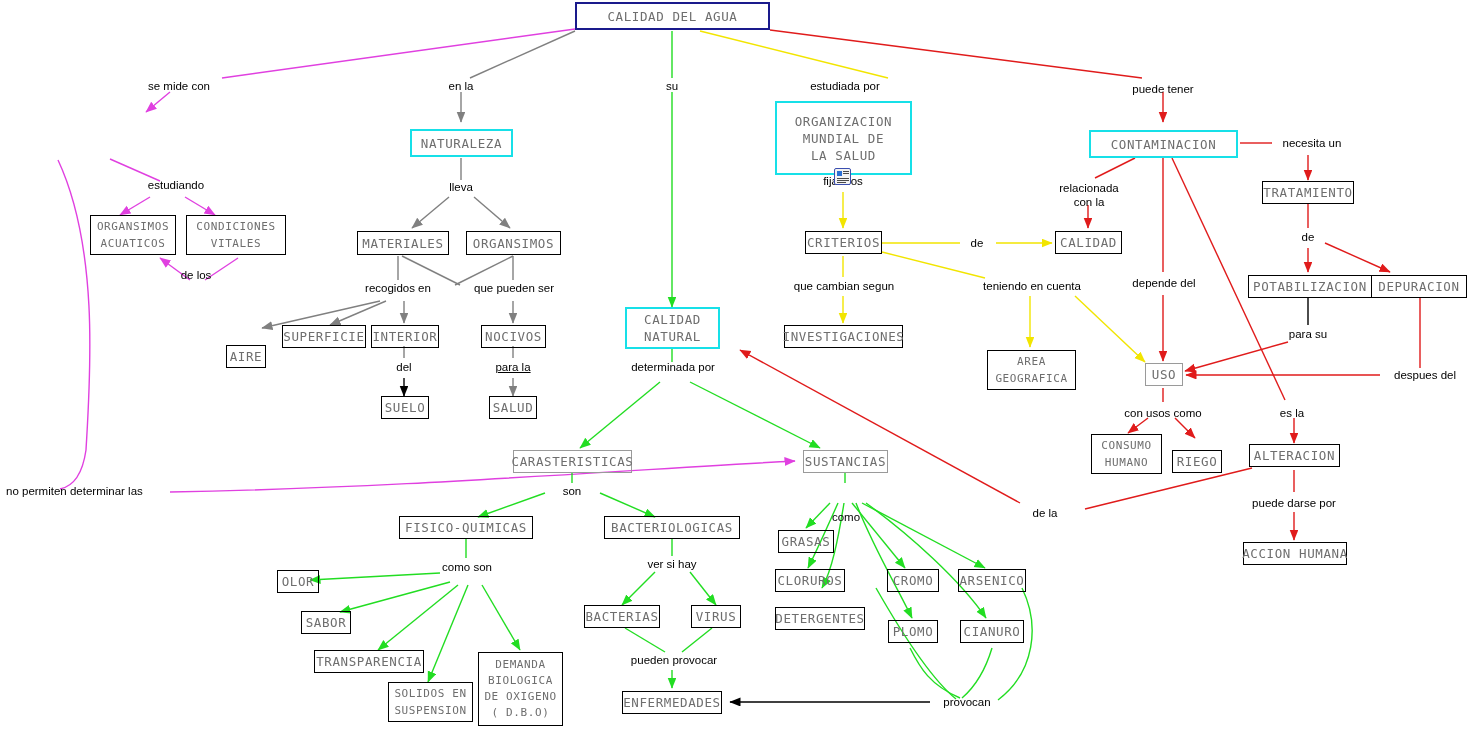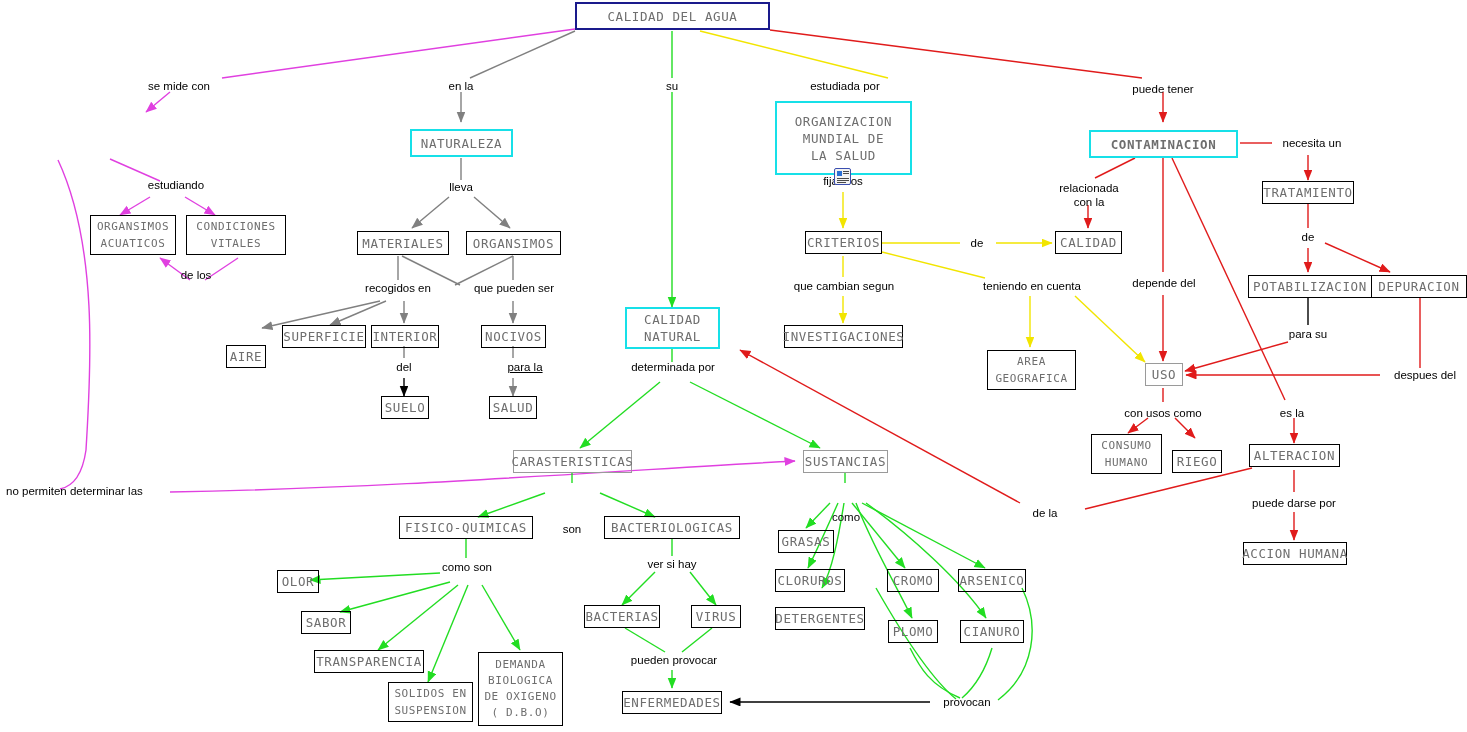--- a/index.html
+++ b/index.html
@@ -207,21 +207,21 @@
 
   <div class="node b-cyan" style="left:775px;top:101px;width:137px;height:74px;">ORGANIZACION
 MUNDIAL DE
 LA SALUD</div>
   <div class="node b-black" style="left:805px;top:231px;width:77px;height:23px;">CRITERIOS</div>
   <div class="node b-black" style="left:1055px;top:231px;width:67px;height:23px;">CALIDAD</div>
   <div class="node b-black" style="left:784px;top:325px;width:119px;height:23px;">INVESTIGACIONES</div>
   <div class="node b-black" style="left:987px;top:350px;width:89px;height:40px;font-size:11px;">AREA
 GEOGRAFICA</div>
 
-  <div class="node b-cyan" style="left:1089px;top:130px;width:149px;height:28px;font-weight:bold;">CONTAMINACION</div>
+  <div class="node b-cyan" style="left:1089px;top:130px;width:149px;height:28px;">CONTAMINACION</div>
   <div class="node b-black" style="left:1262px;top:181px;width:92px;height:23px;">TRATAMIENTO</div>
   <div class="node b-black" style="left:1248px;top:275px;width:124px;height:23px;">POTABILIZACION</div>
   <div class="node b-black" style="left:1371px;top:275px;width:96px;height:23px;">DEPURACION</div>
   <div class="node b-gray" style="left:1145px;top:363px;width:38px;height:23px;">USO</div>
   <div class="node b-black" style="left:1091px;top:434px;width:71px;height:40px;font-size:11px;">CONSUMO
 HUMANO</div>
   <div class="node b-black" style="left:1172px;top:450px;width:50px;height:23px;">RIEGO</div>
   <div class="node b-black" style="left:1249px;top:444px;width:91px;height:23px;">ALTERACION</div>
   <div class="node b-black" style="left:1243px;top:542px;width:104px;height:23px;">ACCION HUMANA</div>
 
@@ -259,21 +259,21 @@
   <div class="lbl" style="left:797px;top:79px;width:96px;">estudiada por</div>
   <div class="lbl" style="left:1120px;top:82px;width:86px;">puede tener</div>
 
   <div class="lbl" style="left:136px;top:178px;width:80px;">estudiando</div>
   <div class="lbl" style="left:166px;top:268px;width:60px;">de los</div>
 
   <div class="lbl" style="left:435px;top:180px;width:52px;">lleva</div>
   <div class="lbl" style="left:350px;top:281px;width:96px;">recogidos en</div>
   <div class="lbl" style="left:460px;top:281px;width:108px;">que pueden ser</div>
   <div class="lbl" style="left:389px;top:360px;width:30px;">del</div>
-  <div class="lbl" style="left:500px;top:360px;width:50px;text-decoration:underline;">para la</div>
+  <div class="lbl" style="left:488px;top:360px;width:50px;text-decoration:underline;">para la</div>
 
   <div class="lbl" style="left:812px;top:174px;width:62px;">fijandos</div>
   <div class="resicon" style="left:834px;top:168px;">
     <i class="r1"></i>
       <i class="r2"></i>
       <i class="r3"></i>
       <i class="r4"></i>
       <i class="r5"></i>
       <i class="r6"></i>
   </div>
@@ -287,21 +287,21 @@
   <div class="lbl" style="left:1293px;top:230px;width:30px;">de</div>
   <div class="lbl" style="left:1283px;top:327px;width:50px;">para su</div>
   <div class="lbl" style="left:1383px;top:368px;width:84px;">despues del</div>
   <div class="lbl" style="left:1122px;top:276px;width:84px;">depende del</div>
   <div class="lbl" style="left:1110px;top:406px;width:106px;">con usos como</div>
   <div class="lbl" style="left:1270px;top:406px;width:44px;">es la</div>
   <div class="lbl" style="left:1235px;top:496px;width:118px;">puede darse por</div>
   <div class="lbl" style="left:1024px;top:506px;width:42px;">de la</div>
 
   <div class="lbl" style="left:621px;top:360px;width:104px;">determinada por</div>
-  <div class="lbl" style="left:555px;top:484px;width:34px;margin-top:38px;">son</div>
+  <div class="lbl" style="left:555px;top:484px;width:34px;">son</div>
   <div class="lbl" style="left:826px;top:486px;width:40px;margin-top:24px;">como</div>
   <div class="lbl" style="left:434px;top:560px;width:66px;">como son</div>
   <div class="lbl" style="left:641px;top:557px;width:62px;">ver si hay</div>
   <div class="lbl" style="left:616px;top:653px;width:116px;">pueden provocar</div>
   <div class="lbl" style="left:935px;top:695px;width:64px;">provocan</div>
   <div class="lbl" style="left:6px;top:484px;width:160px;text-align:left;">no permiten determinar las</div>
 
 </div>
 
 </body></html>

